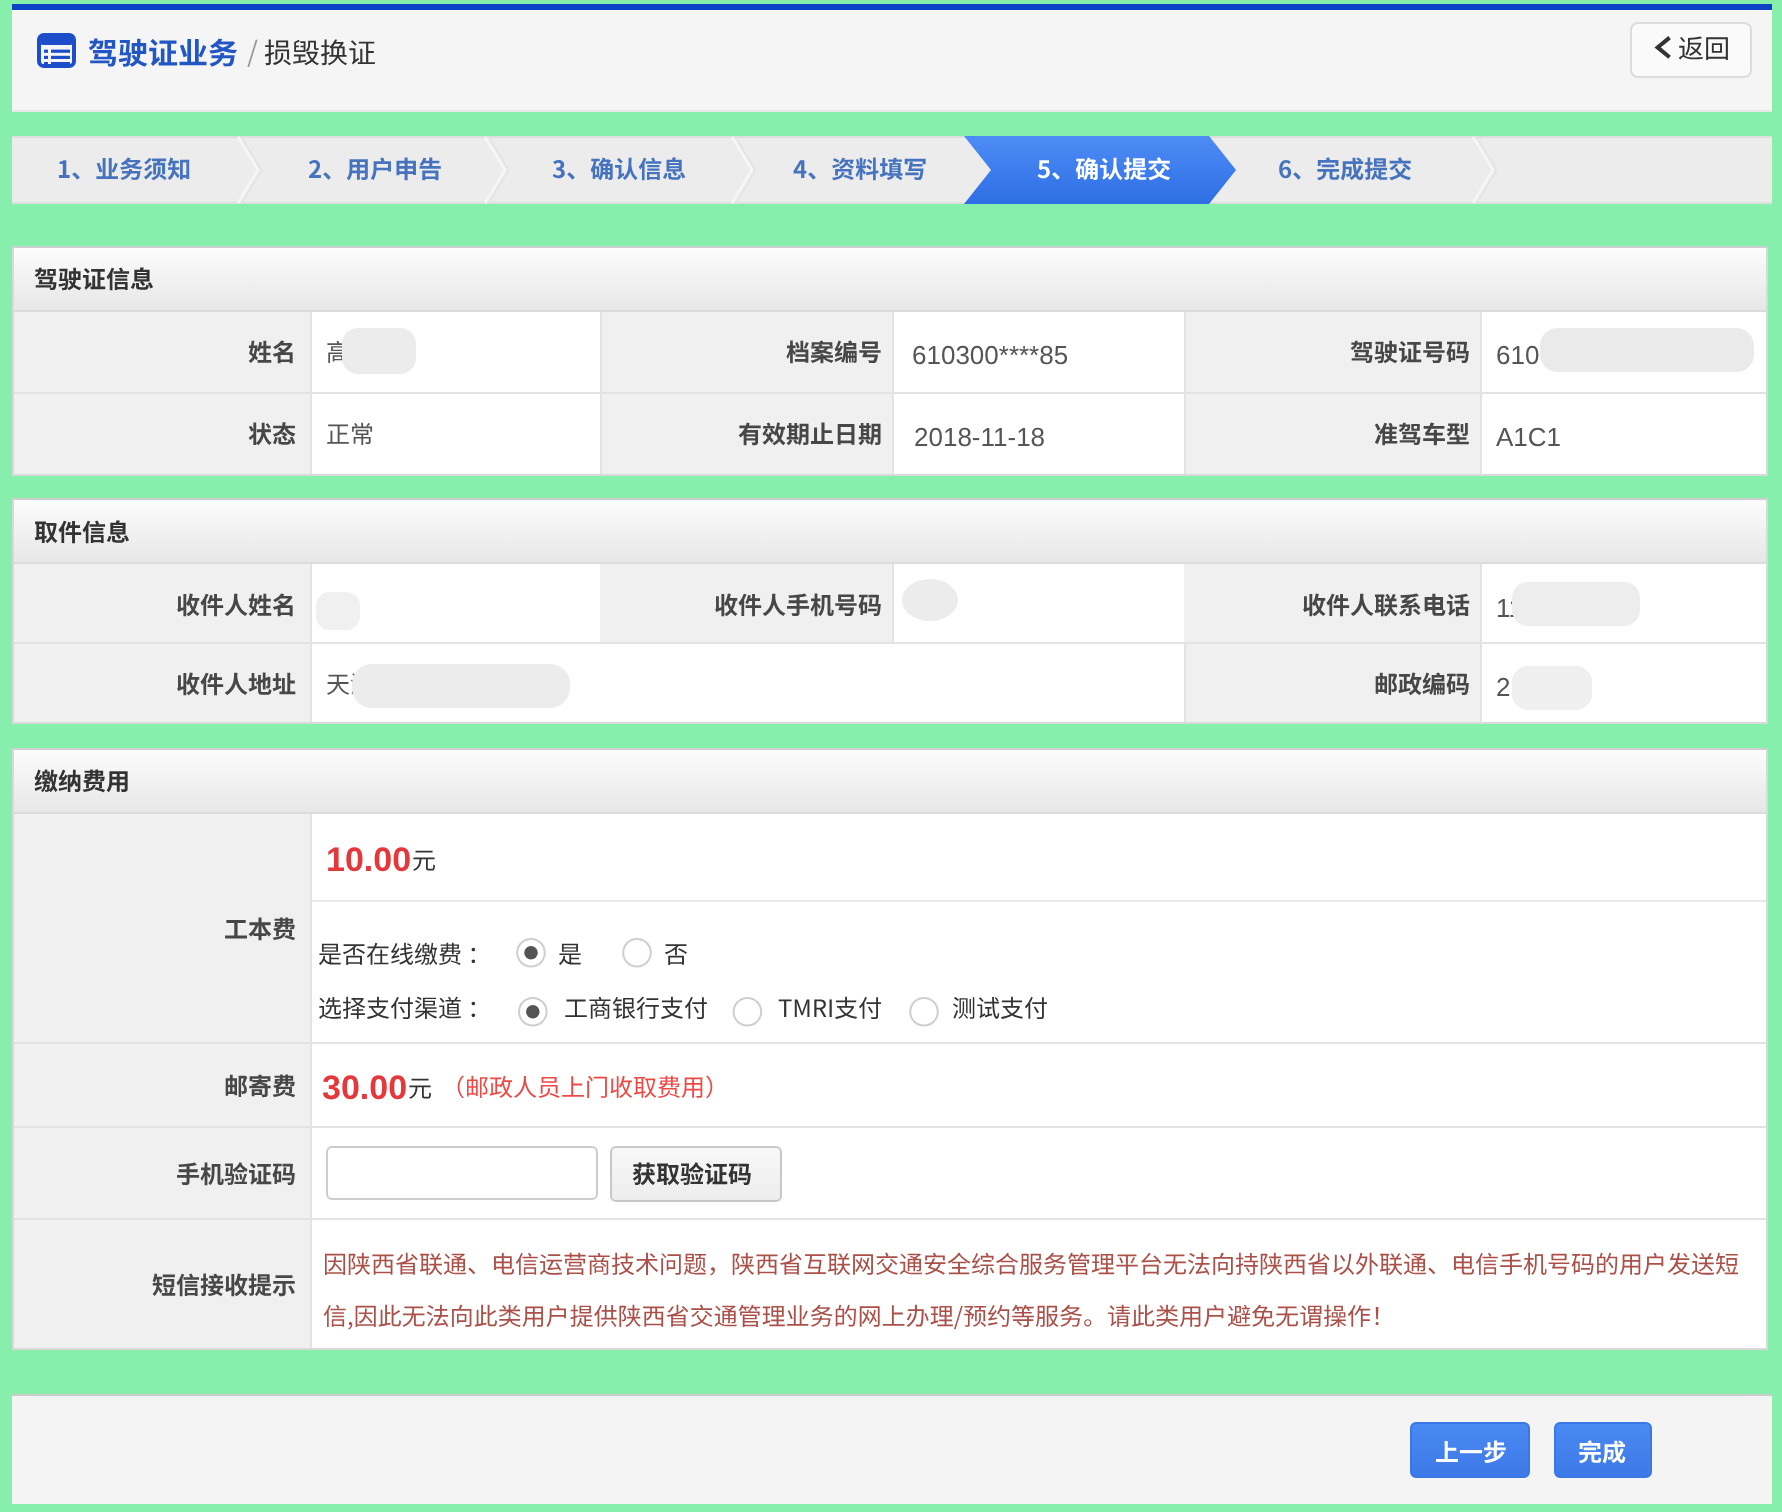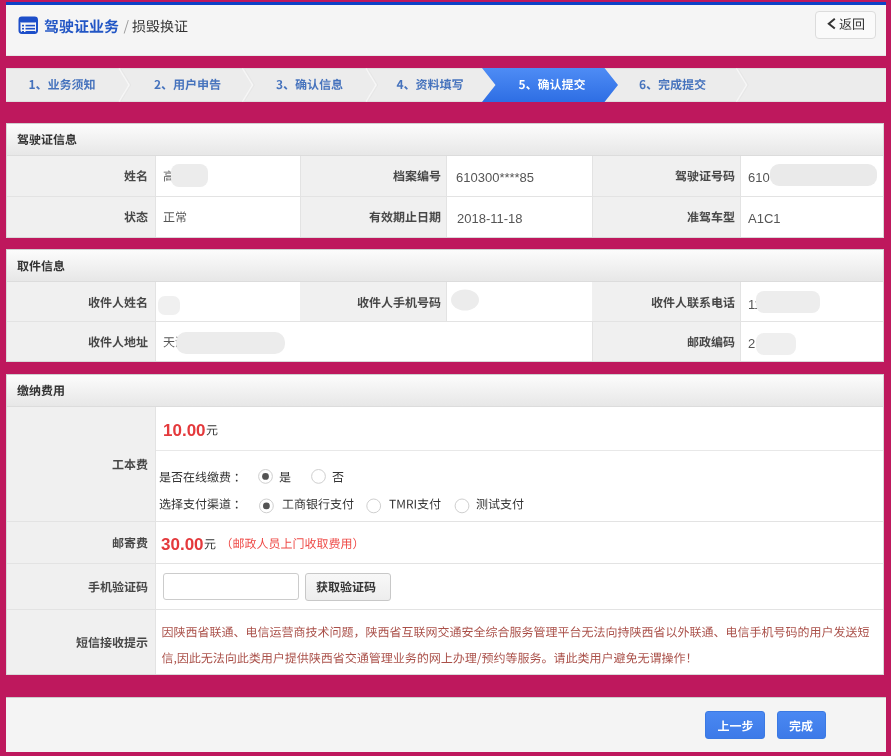--- a/index.html
+++ b/index.html
@@ -1,15 +1,15 @@
 <!DOCTYPE html>
 <html><head><meta charset="utf-8">
 <style>
 html,body{margin:0;padding:0;background:#fff;font-family:"Liberation Sans",sans-serif;}
-#wrap{position:relative;width:891px;height:756px;overflow:hidden;background:#be185d;}
+#wrap{position:relative;width:891px;height:756px;overflow:hidden;background:#86efac;}
 </style></head>
 <body>
 <div id="wrap">
 <div style="position:absolute;left:5.5px;top:2px;width:880px;height:3px;background:#0d41c6"></div>
     <div style="position:absolute;left:5.5px;top:5px;width:880px;height:50px;background:#f5f5f5;border-bottom:1px solid #e7e7e7"></div>
     <div style="position:absolute;left:815px;top:10.5px;width:59px;height:26px;background:#fafafa;border:1px solid #dcdcdc;border-radius:4px"></div>
     <div style="position:absolute;left:5.5px;top:68px;width:880px;height:34px;background:#ececec;border-top:1px solid #dedede;border-bottom:1px solid #dedede;box-sizing:border-box"></div>
     <div style="position:absolute;left:6px;top:123px;width:878px;height:115px;background:#fff;border:1px solid #d9d9d9;border-top-color:#cfcfcf;box-sizing:border-box"></div>
     <div style="position:absolute;left:7px;top:124px;width:876px;height:32px;background:linear-gradient(#fcfcfc,#e7e7e7);border-bottom:1px solid #dcdcdc;box-sizing:border-box"></div>
     <div style="position:absolute;left:7px;top:156px;width:148px;height:81px;background:#f0f0f0"></div>

